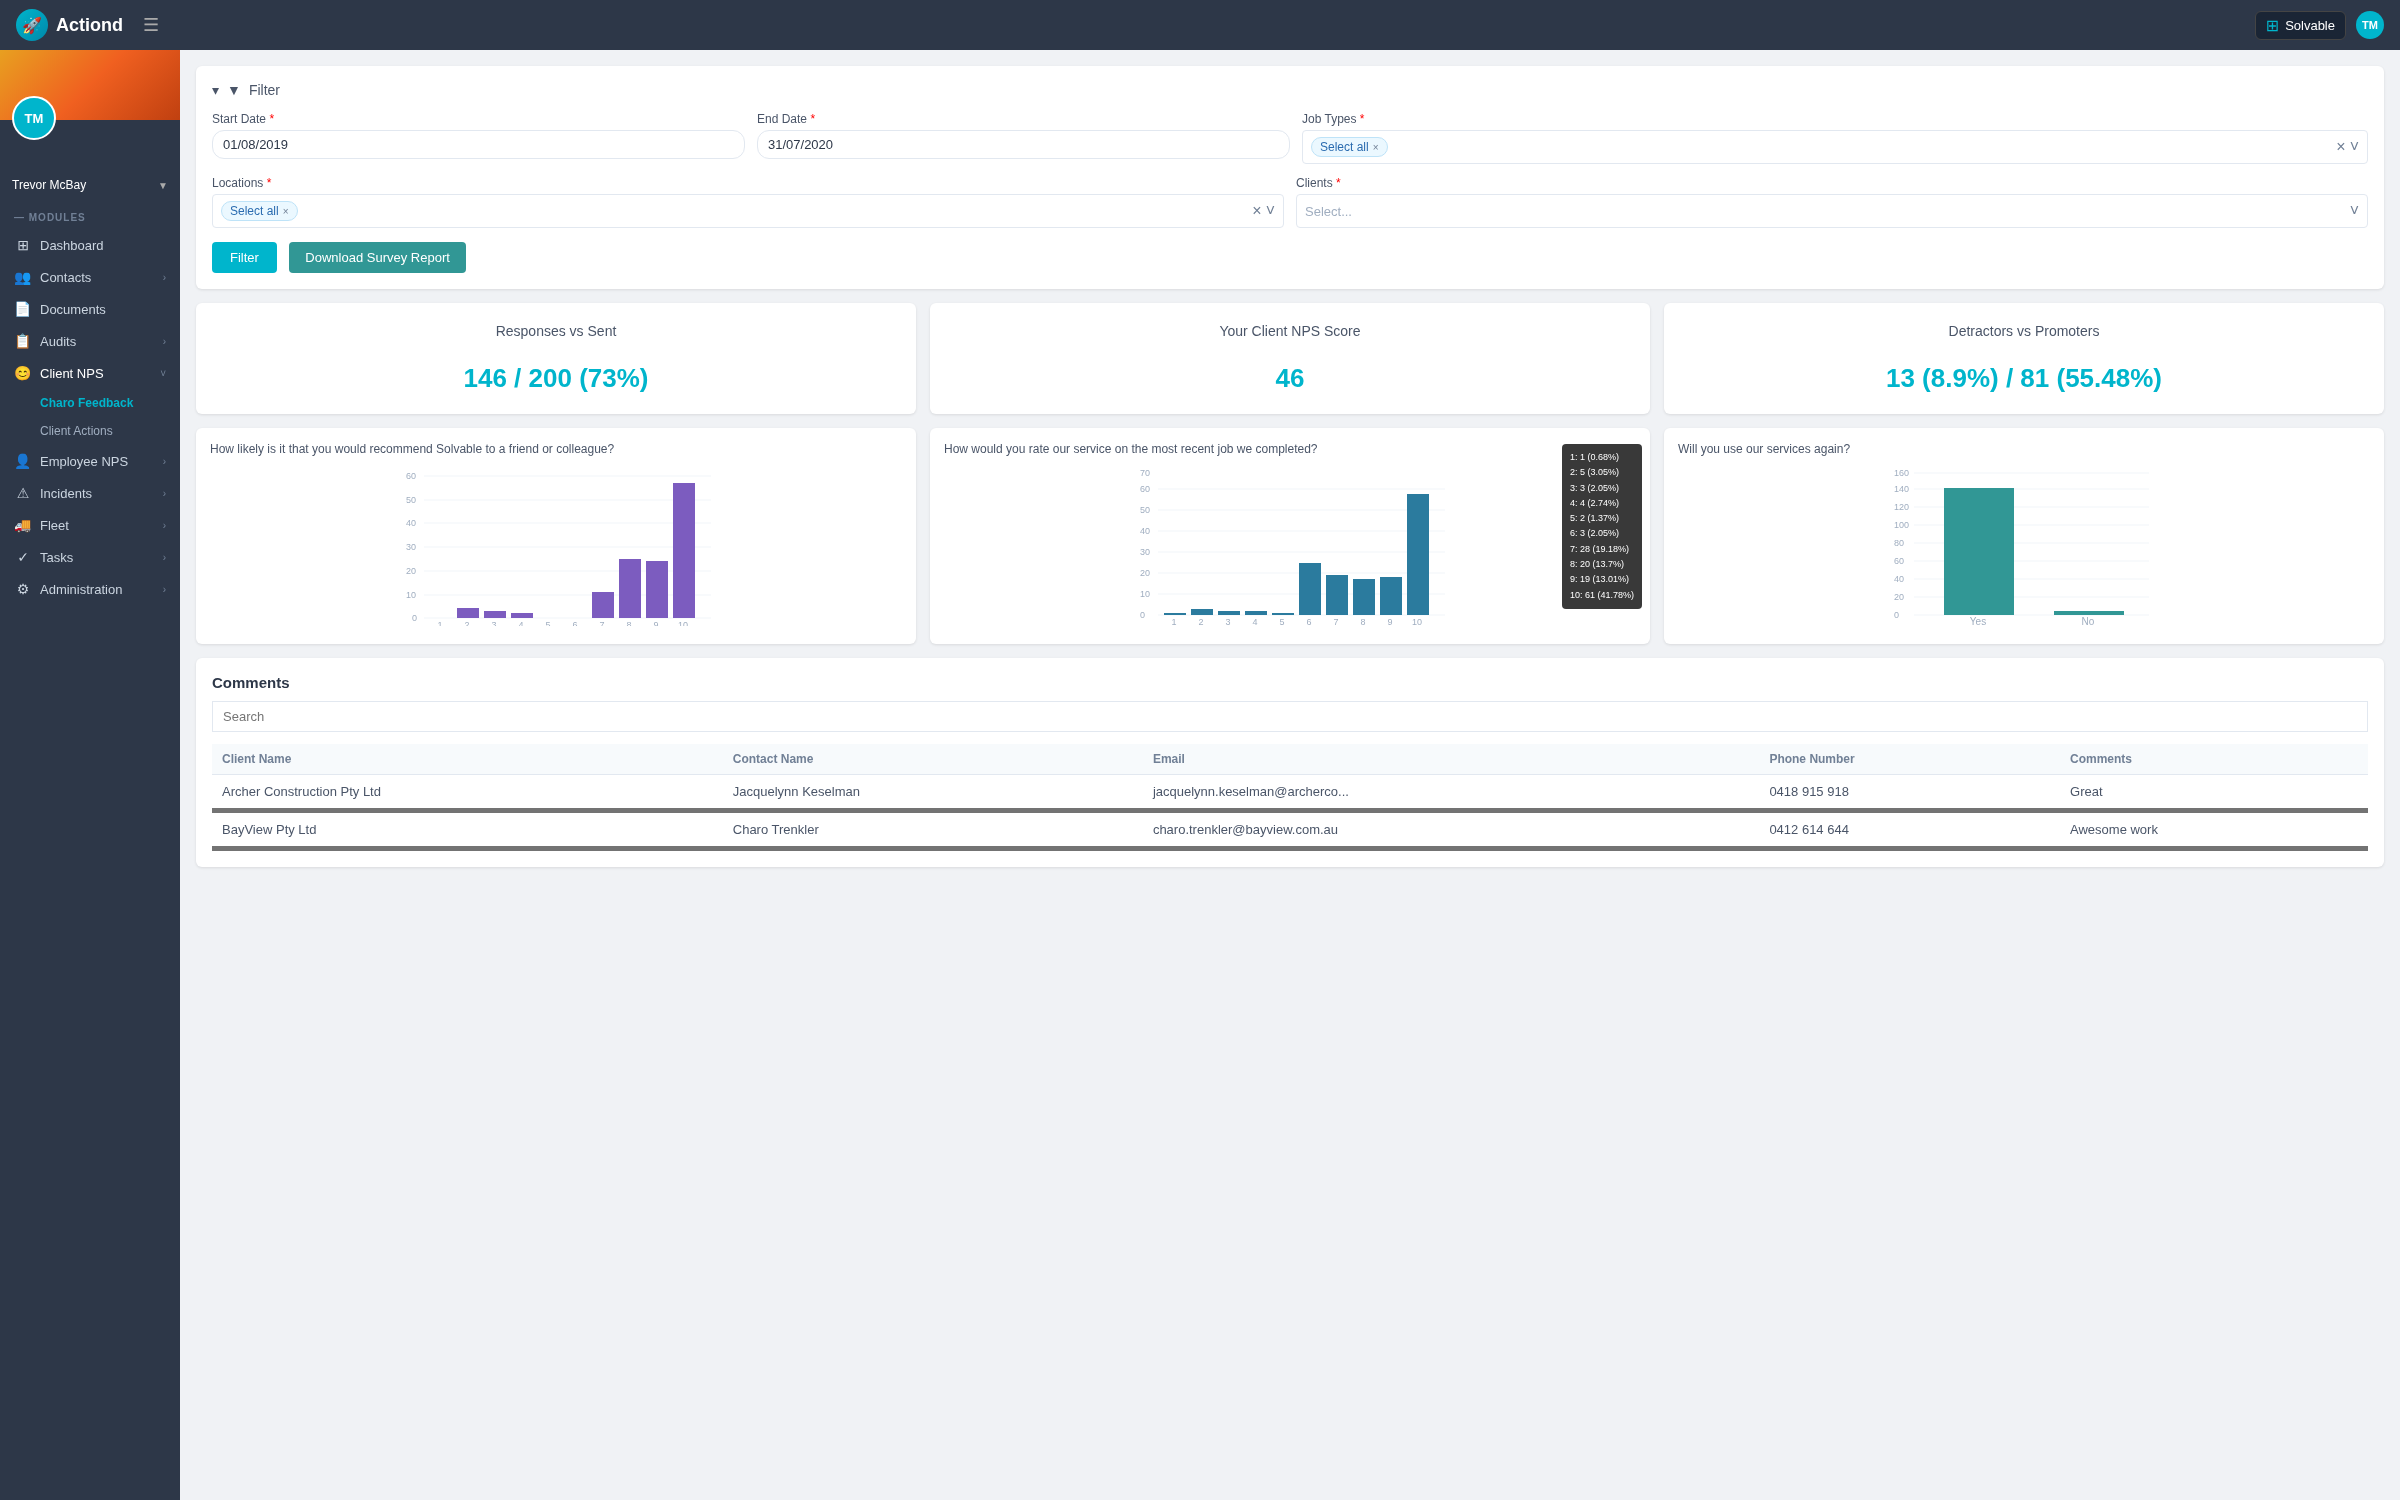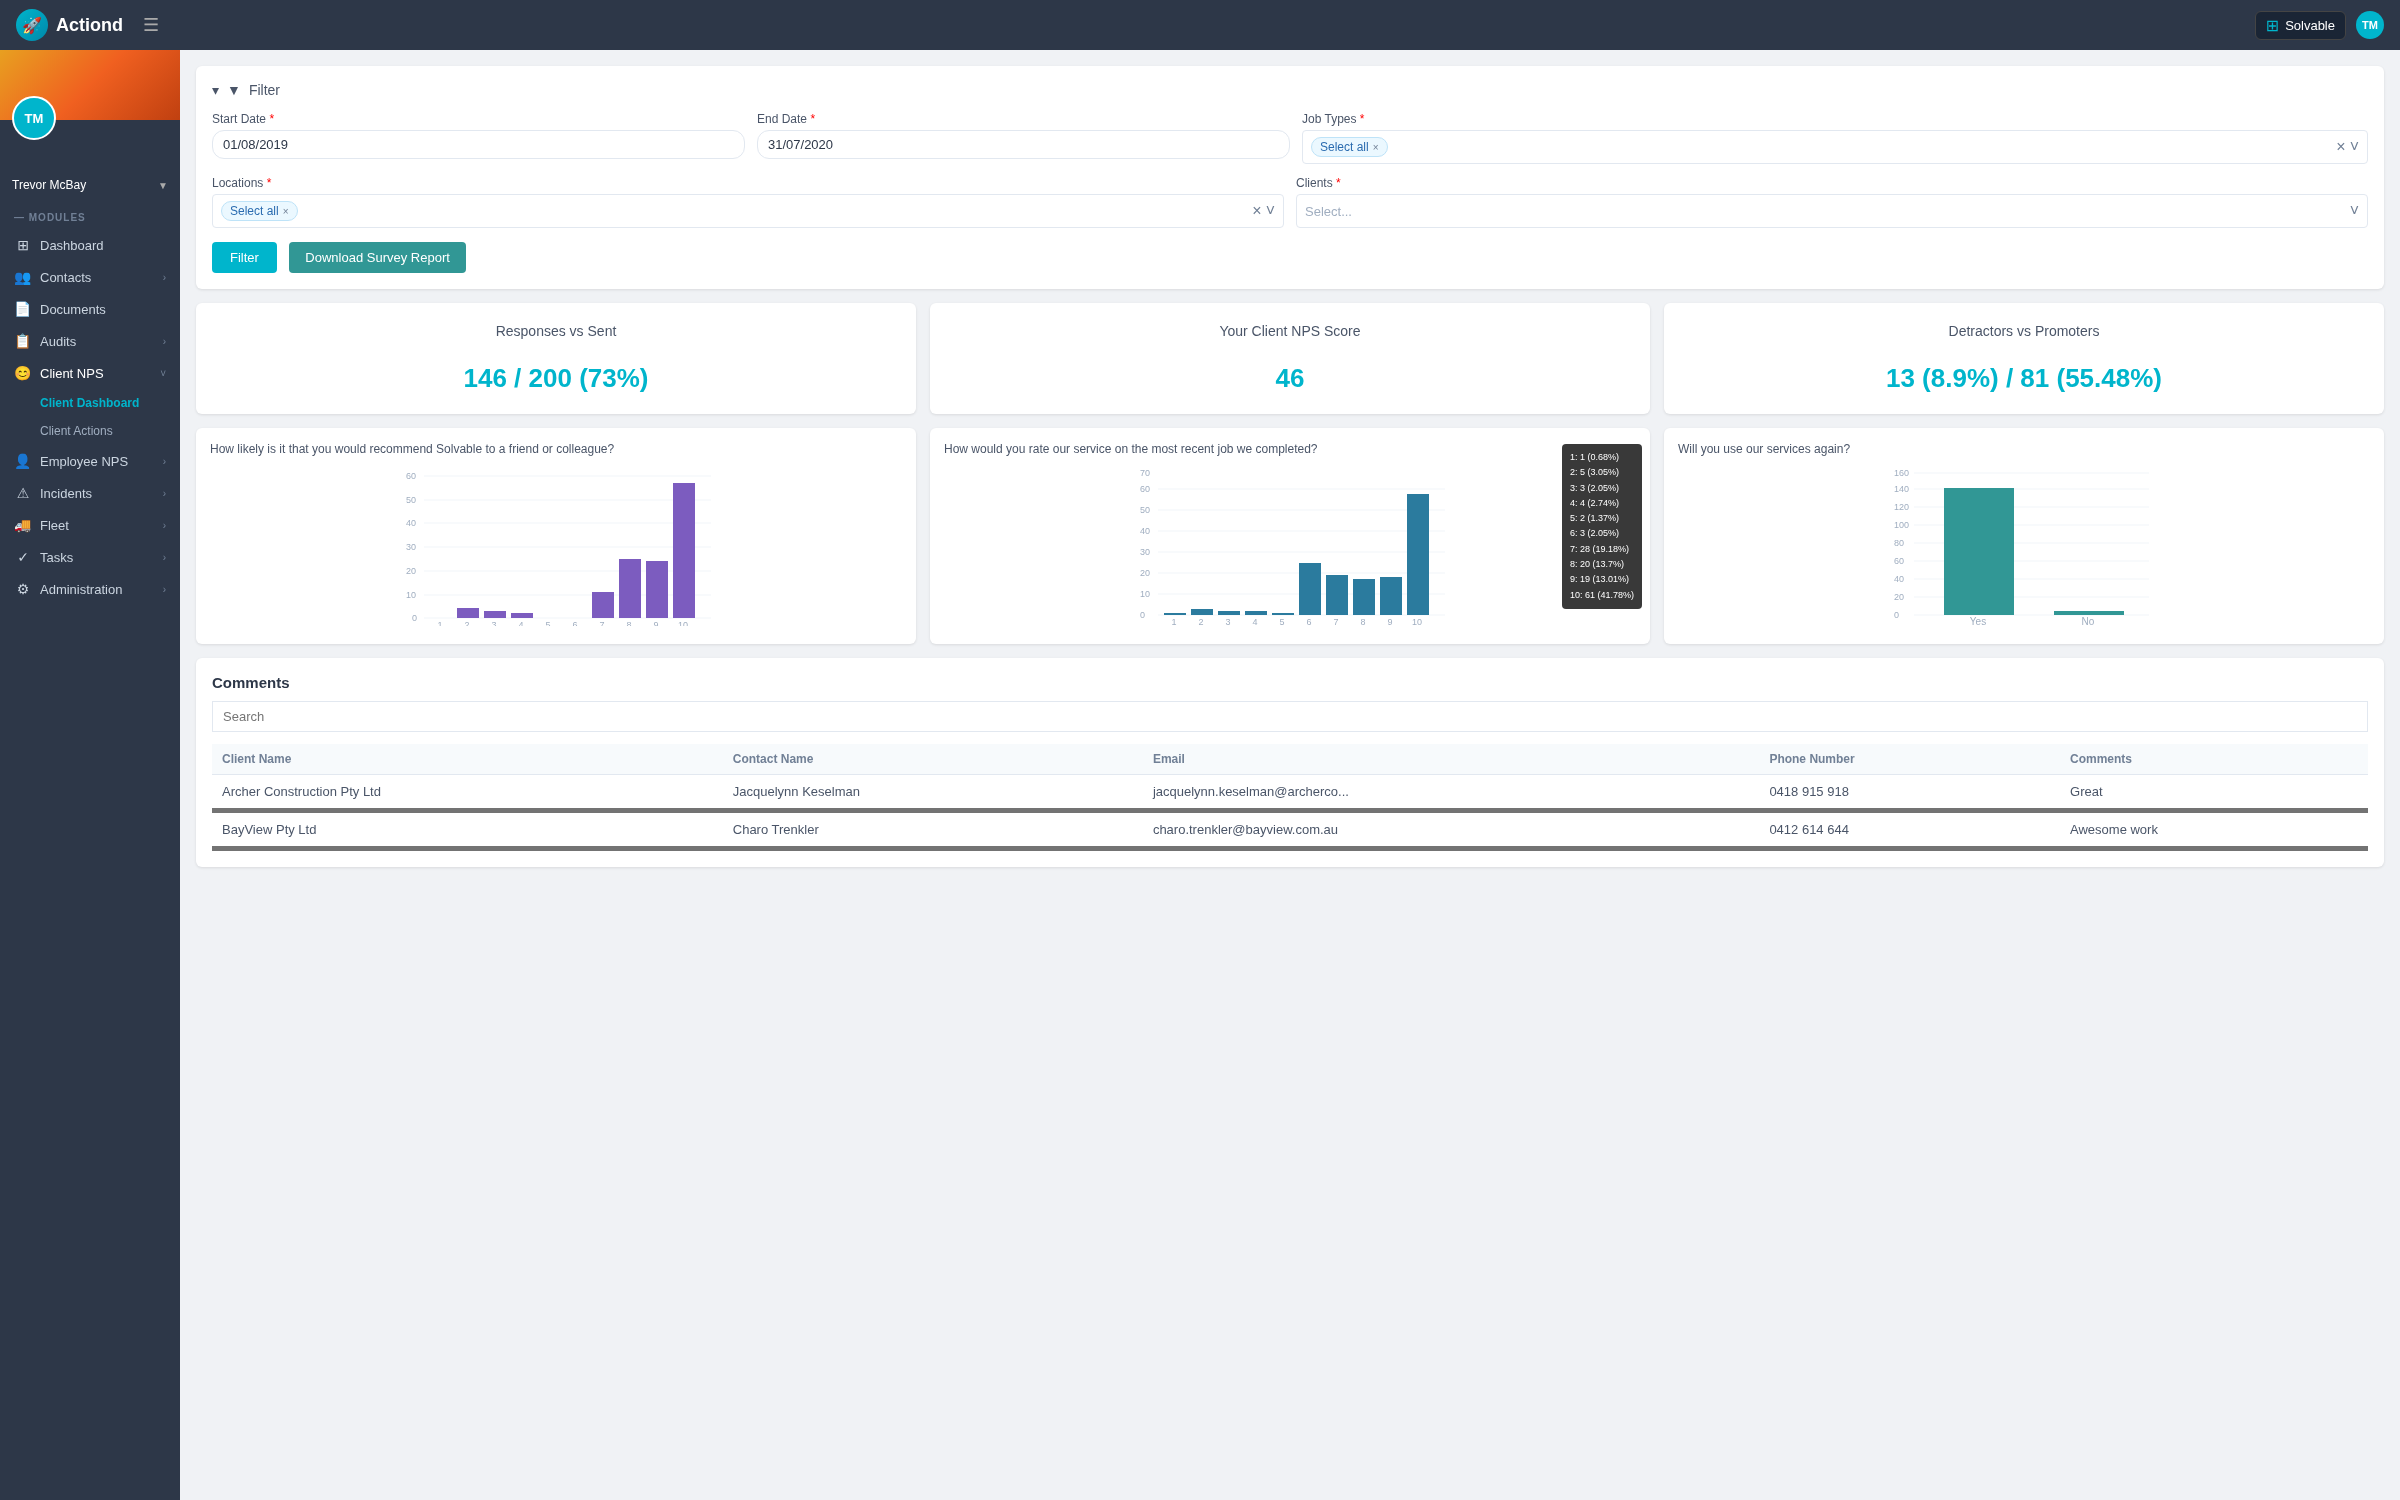--- a/index.html
+++ b/index.html
@@ -312,21 +312,21 @@
       <span class="icon">📋</span>
       <span>Audits</span>
       <span class="arrow">›</span>
     </div>
     <div class="sidebar-item active">
       <span class="icon">😊</span>
       <span>Client NPS</span>
       <span class="arrow">˅</span>
     </div>
     <div class="sidebar-sub">
-      <div class="sidebar-sub-item active">Client Dashboard</div>
+      <div class="sidebar-sub-item active">Charo Feedback</div>
       <div class="sidebar-sub-item">Client Actions</div>
     </div>
     <div class="sidebar-item">
       <span class="icon">👤</span>
       <span>Employee NPS</span>
       <span class="arrow">›</span>
     </div>
     <div class="sidebar-item">
       <span class="icon">⚠</span>
       <span>Incidents</span>

